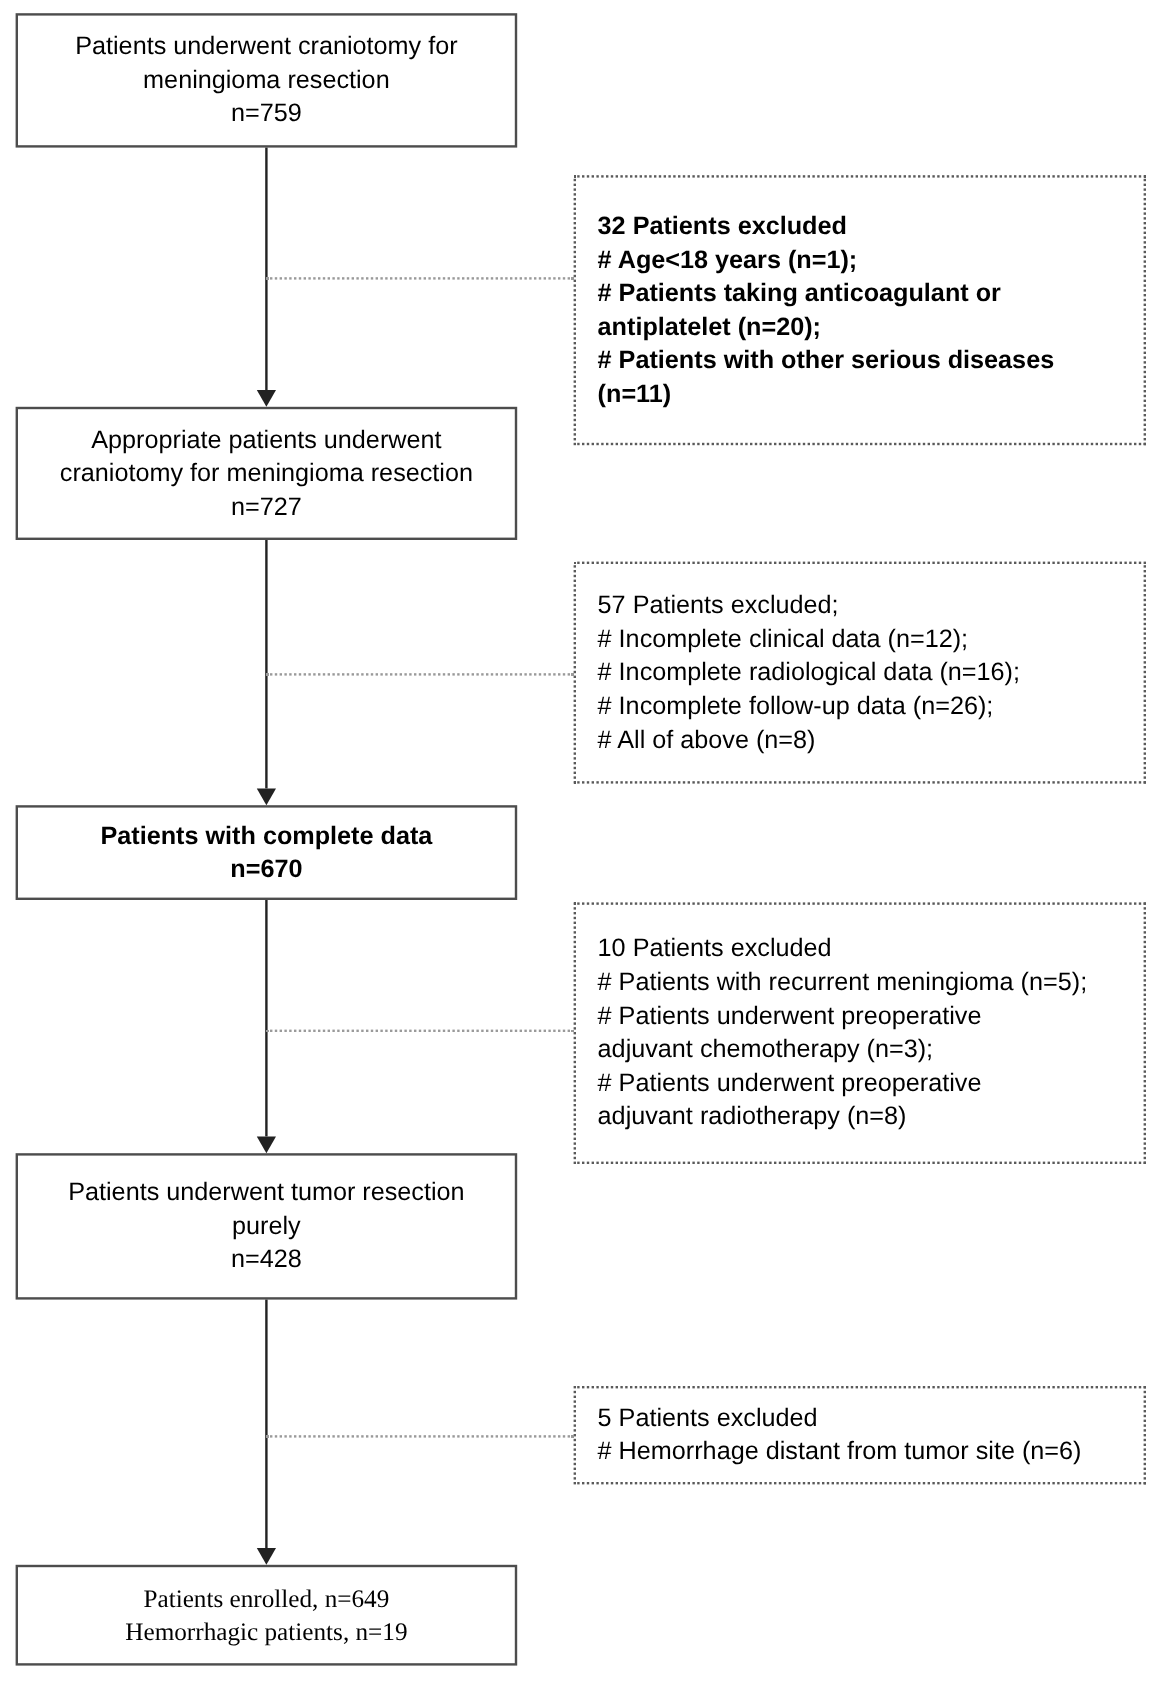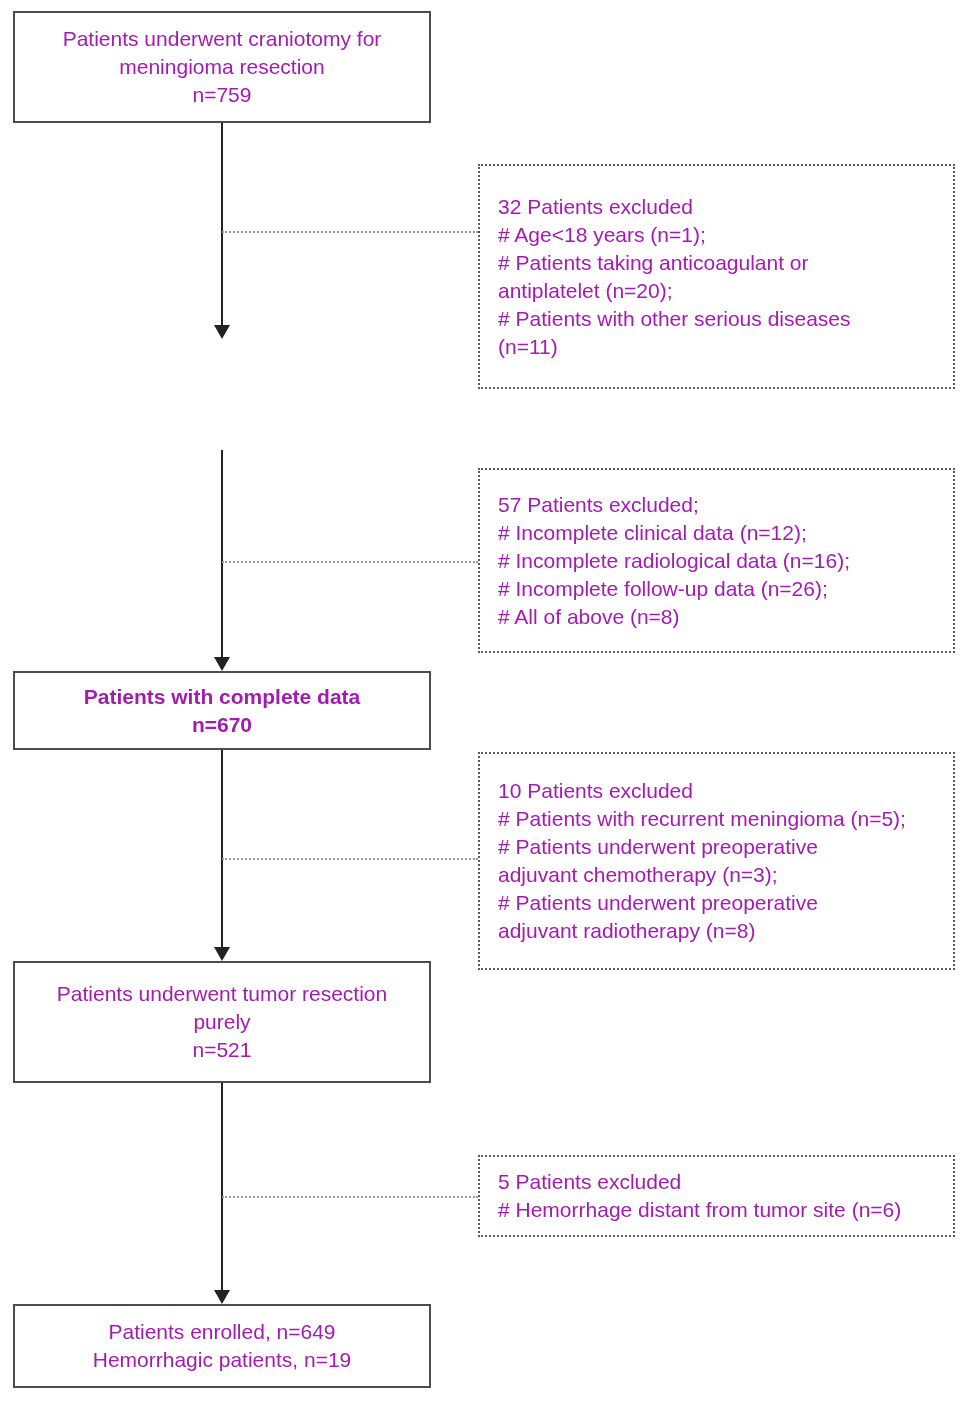--- a/index.html
+++ b/index.html
@@ -6,21 +6,21 @@
     margin: 0;
     padding: 0;
     background: #ffffff;
   }
   #canvas {
     position: relative;
     width: 969px;
     height: 1402px;
     background: #ffffff;
     font-family: "Liberation Sans", "DejaVu Sans", sans-serif;
-    color: #a21caf;
+    color: #000000;
   }
 
   
   .mainbox {
     position: absolute;
     left: 13px;
     width: 418px;
     border: 2px solid #4d4d4d;
     background: #ffffff;
     box-sizing: border-box;
@@ -29,40 +29,40 @@
     justify-content: center;
     text-align: center;
     font-size: 21px;
     line-height: 28px;
     white-space: pre-line;
   }
   .mb1 { top: 11px;   height: 112px; }
   .mb2 { top: 339px;  height: 111px; }
   .mb3 { top: 671px;  height: 79px; font-weight: bold;  }
   .mb4 { top: 961px;  height: 122px; }
-  .mb5 { top: 1304px; height: 84px;  }
+  .mb5 { top: 1304px; height: 84px; font-family: Liberation Serif, serif;  }
 
   
   .exbox {
     position: absolute;
     left: 478px;
     width: 477px;
     border: 2px dotted #5a5a5a;
     background: #ffffff;
     box-sizing: border-box;
     display: flex;
     align-items: center;
     justify-content: flex-start;
     text-align: left;
     padding: 0 18px;
     font-size: 21px;
     line-height: 28px;
     white-space: pre-line;
   }
-  .ex1 { top: 164px;  height: 225px; }
+  .ex1 { top: 146px;  height: 225px; font-weight: bold; }
   .ex2 { top: 468px;  height: 185px; }
   .ex3 { top: 752px;  height: 218px; }
   .ex4 { top: 1155px; height: 82px;  }
 
   
   .arrow-line {
     position: absolute;
     left: 221px;
     width: 2px;
     background: #222222;
@@ -100,25 +100,28 @@
   .br4 { top: 1196px; }
 </style>
 </head>
 <body>
 
 <div id="canvas">
 
   <div class="mainbox mb1">Patients underwent craniotomy for
 meningioma resection
 n=759</div>
+  <div class="mainbox mb2">Appropriate patients underwent
+craniotomy for meningioma resection
+n=727</div>
   <div class="mainbox mb3">Patients with complete data
 n=670</div>
   <div class="mainbox mb4">Patients underwent tumor resection
 purely
-n=521</div>
+n=428</div>
   <div class="mainbox mb5">Patients enrolled, n=649
 Hemorrhagic patients, n=19</div>
 
   <div class="exbox ex1">32 Patients excluded
 # Age&lt;18 years (n=1);
 # Patients taking anticoagulant or
 antiplatelet (n=20);
 # Patients with other serious diseases
 (n=11)</div>
   <div class="exbox ex2">57 Patients excluded;

